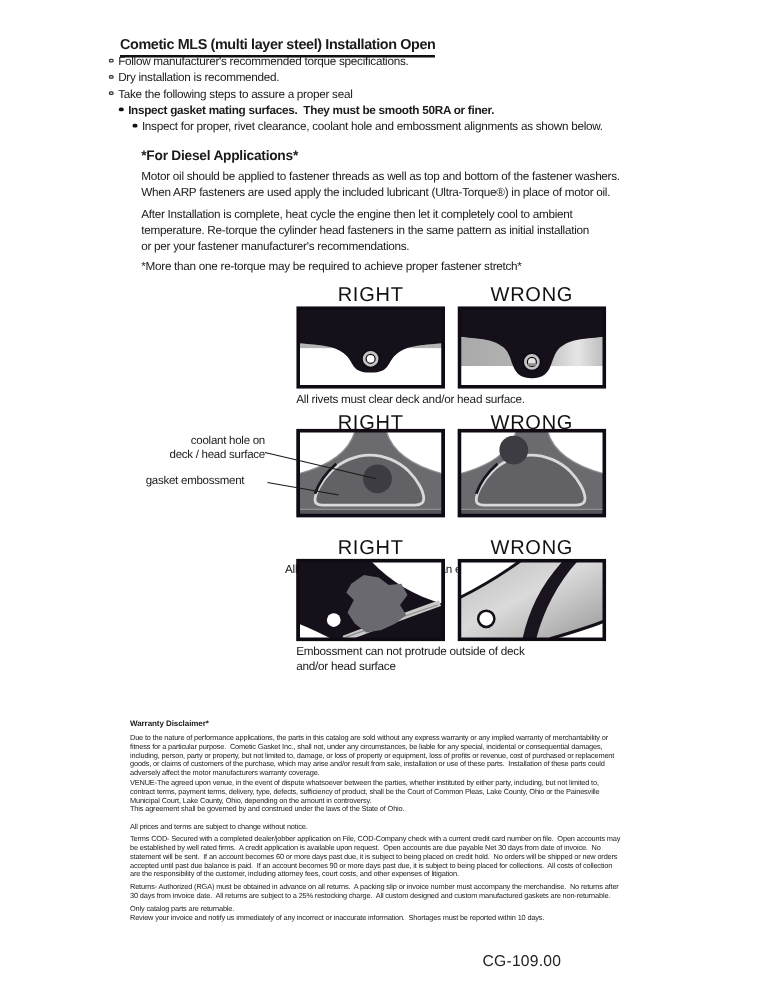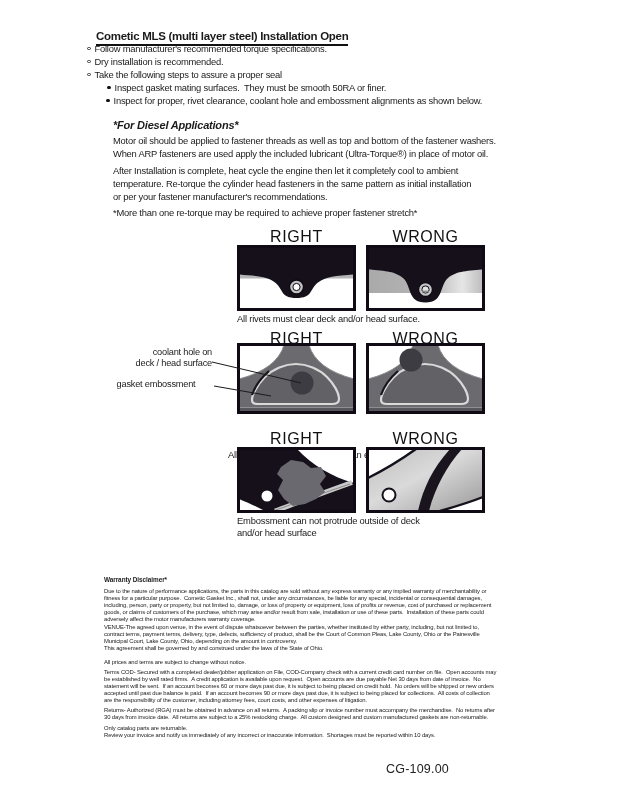--- a/index.html
+++ b/index.html
@@ -11,21 +11,21 @@
   .abs { position:absolute; }
   .pre { white-space:pre; }
   .title {
     font-size:11.5px; font-weight:bold; letter-spacing:-0.3px;
     border-bottom:2px solid #111; padding-bottom:2px; display:inline-block;
   }
   .body-txt { font-size:9.4px; letter-spacing:-0.22px; line-height:13px; }
   .bullet-row { display:flex; align-items:flex-start; line-height:13px; }
   .o-bullet { width:3.5px; height:3.5px; border:1px solid #333; border-radius:50%; margin:4.5px 4px 0 0; flex:none; }
   .d-bullet { width:3.5px; height:3.5px; background:#111; border-radius:50%; margin:4.5px 4px 0 0; flex:none; }
-  .diesel-head { font-size:11px; font-weight:bold; letter-spacing:-0.2px;font-style:italic; }
+  .diesel-head { font-size:11px; font-weight:bold; letter-spacing:-0.2px; }
   .rw-label { width:119px; text-align:center; font-size:16px; letter-spacing:0.6px; color:#111; }
   .caption { font-size:9.4px; letter-spacing:-0.2px; line-height:12px; }
   .panel { width:119px; }
   .panel svg { display:block; width:100%; height:100%; }
   .pointer-label { font-size:9.2px; letter-spacing:-0.2px; line-height:10.5px; text-align:right; width:112px; }
   .legal-head { font-size:6.4px; font-weight:bold; letter-spacing:-0.05px; }
   .legal-p { font-size:5.9px; letter-spacing:-0.12px; line-height:7.1px; color:#222; white-space:pre; }
   .footer-code { font-size:12.5px; letter-spacing:0.2px; color:#222; }
 </style>
 </head>
@@ -43,21 +43,21 @@
         <span class="body-txt pre">Follow manufacturer's recommended torque specifications.</span>
       </div>
     <div class="bullet-row">
         <span class="o-bullet"></span>
         <span class="body-txt pre">Dry installation is recommended.</span>
       </div>
     <div class="bullet-row">
         <span class="o-bullet"></span>
         <span class="body-txt pre">Take the following steps to assure a proper seal</span>
       </div>
-    <div class="bullet-row" style="margin-left:20px;">
+    <div class="bullet-row" style="margin-left:8px;font-weight:bold;">
         <span class="d-bullet"></span>
         <span class="body-txt pre">Inspect gasket mating surfaces.  They must be smooth 50RA or finer.</span>
       </div>
     <div class="bullet-row" style="margin-left:19px;">
         <span class="d-bullet"></span>
         <span class="body-txt pre">Inspect for proper, rivet clearance, coolant hole and embossment alignments as shown below.</span>
       </div>
   </div>
 
   <div class="abs diesel-head" style="left:113px; top:119px;">*For Diesel Applications*</div>

